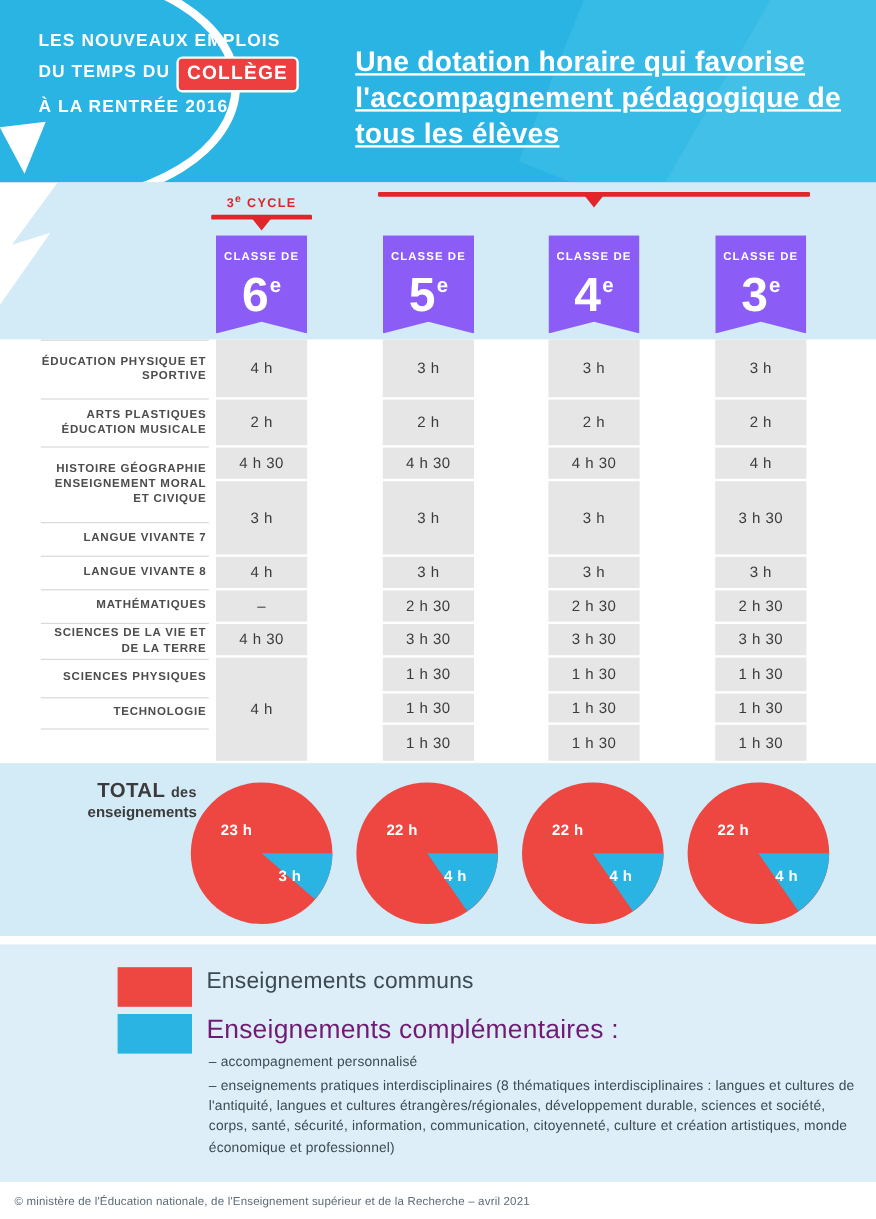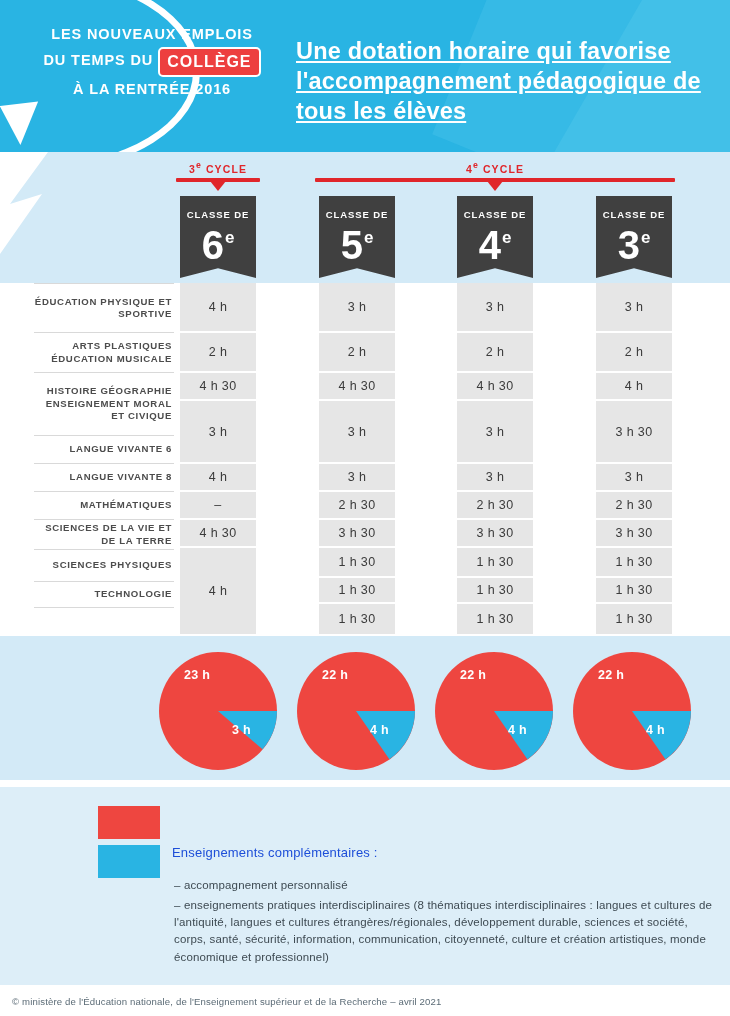--- a/index.html
+++ b/index.html
@@ -43,21 +43,21 @@
     border-top: 14px solid transparent;
     border-bottom: 30px solid transparent;
     transform: rotate(-28deg);
   }
   .hdr-left {
     position: absolute; left: 32px; top: 22px; width: 240px;
     z-index: 4;
   }
   .hdr-left .l {
     color: #ffffff; font-weight: bold; font-size: 14.5px;
-    letter-spacing: .9px; line-height: 25px; white-space: nowrap; text-align: center;
+    letter-spacing: .9px; line-height: 25px; white-space: nowrap;
   }
   .badge-college {
     display: inline-block; background: #ed3f3f; color: #fff;
     border: 2px solid #ffffff; border-radius: 5px;
     padding: 0px 7px 1px; font-size: 16px; font-weight: bold;
     letter-spacing: 1px; vertical-align: -2px;
   }
   .hdr-title {
     position: absolute; left: 296px; top: 36px; width: 420px;
     color: #ffffff; font-size: 23.5px; font-weight: bold;
@@ -86,21 +86,21 @@
   }
   .cycle-bar::after {
     content: ""; position: absolute; left: 50%; top: 3px;
     margin-left: -8px; width: 0; height: 0;
     border-left: 8px solid transparent;
     border-right: 8px solid transparent;
     border-top: 10px solid #e0262a;
   }
   .class-badge {
     position: absolute; z-index: 6; width: 76px; height: 82px;
-    background: #404040; color: #ffffff; text-align: center;
+    background: #8b5cf6; color: #ffffff; text-align: center;
     clip-path: polygon(0 0, 100% 0, 100% 100%, 50% 88%, 0 100%);
     padding-top: 13px;
   }
   .class-badge .cb-top {
     font-size: 9.5px; font-weight: bold; letter-spacing: .9px;
   }
   .class-badge .cb-num {
     font-size: 40px; font-weight: bold; line-height: 40px; margin-top: -2px;
   }
   .class-badge .cb-num sup { font-size: 17px; vertical-align: 16px; margin-left: 1px; }
@@ -135,38 +135,38 @@
   }
   .total-label .t1 { font-size: 17px; font-weight: bold; letter-spacing: .3px; }
   .total-label .t1 small { font-size: 12px; font-weight: bold; }
   .total-label .t2 { font-size: 12.5px; font-weight: bold; }
   .pie { position: absolute; width: 120px; height: 120px; top: 15px; }
   .pie svg { display: block; }
   .pie-lbl-red, .pie-lbl-blue {
     position: absolute; color: #ffffff; font-size: 12.5px; font-weight: bold;
     letter-spacing: .3px;
   }
-  .pie-lbl-red { left: 26px; top: 17px; }
+  .pie-lbl-red { left: 26px; top: 34px; }
   .pie-lbl-blue { left: 74px; top: 72px; }
 
   
   .band-legend {
     position: absolute; left: 0; top: 787px; width: 730px; height: 198px;
     background: #ddeef8;
   }
   .sw { position: absolute; width: 62px; height: 33px; }
   .sw.red { left: 98px; top: 19px; background: #ee4640; }
   .sw.blue { left: 98px; top: 58px; background: #29b4e3; }
   .lg1 {
     position: absolute; left: 172px; top: 20px;
     color: #3e4a52; font-size: 19px; letter-spacing: .2px;
   }
   .lg2 {
     position: absolute; left: 172px; top: 58px;
-    color: #1d4ed8; font-size: 13px; letter-spacing: .2px;
+    color: #701a75; font-size: 22px; letter-spacing: .2px;
   }
   .lg-sub1 {
     position: absolute; left: 174px; top: 92px;
     color: #3e4a52; font-size: 11.5px; letter-spacing: .15px;
   }
   .lg-sub2 {
     position: absolute; left: 174px; top: 110px; width: 546px;
     color: #3e4a52; font-size: 11.5px; line-height: 17.2px; letter-spacing: .15px;
   }
 
@@ -205,21 +205,20 @@
 
   <div class="band-top">
     <div class="wedge"></div>
 
     <div class="cycle" style="left:176px; top:8px; width:84px;">
       <div class="cycle-label"><span>3</span><sup>e</sup> <span>CYCLE</span></div>
       <div class="cycle-bar"></div>
     </div>
 
     <div class="cycle" style="left:315px; top:8px; width:360px;">
-      <div class="cycle-label"><span>4</span><sup>e</sup> <span>CYCLE</span></div>
       <div class="cycle-bar"></div>
     </div>
 
     <div class="class-badge" style="left:180px; top:44px;">
       <div class="cb-top">CLASSE DE</div>
       <div class="cb-num"><span>6</span><sup>e</sup></div>
     </div>
     <div class="class-badge" style="left:319px; top:44px;">
       <div class="cb-top">CLASSE DE</div>
       <div class="cb-num"><span>5</span><sup>e</sup></div>
@@ -233,21 +232,21 @@
       <div class="cb-num"><span>3</span><sup>e</sup></div>
     </div>
   </div>
 
   <div class="table-area">
 
     <div class="subj-col">
       <div class="subj" style="height:50px;">ÉDUCATION PHYSIQUE ET SPORTIVE</div>
       <div class="subj" style="height:40px;">ARTS PLASTIQUES ÉDUCATION MUSICALE</div>
       <div class="subj" style="height:63px;">HISTOIRE GÉOGRAPHIE ENSEIGNEMENT MORAL ET CIVIQUE</div>
-      <div class="subj" style="height:28px;">LANGUE VIVANTE 6</div>
+      <div class="subj" style="height:28px;">LANGUE VIVANTE 7</div>
       <div class="subj" style="height:28px;">LANGUE VIVANTE 8</div>
       <div class="subj" style="height:28px;">MATHÉMATIQUES</div>
       <div class="subj" style="height:30px;">SCIENCES DE LA VIE ET DE LA TERRE</div>
       <div class="subj" style="height:32px;">SCIENCES PHYSIQUES</div>
       <div class="subj" style="height:26px;">TECHNOLOGIE</div>
     </div>
 
     <div class="hcol" style="left:180px;">
       <div class="hcell" style="height:48px;">4 h</div>
       <div class="hcell" style="height:38px;">2 h</div>
@@ -293,20 +292,24 @@
       <div class="hcell" style="height:26px;">3 h</div>
       <div class="hcell" style="height:26px;">2 h 30</div>
       <div class="hcell" style="height:26px;">3 h 30</div>
       <div class="hcell" style="height:28px;">1 h 30</div>
       <div class="hcell" style="height:24px;">1 h 30</div>
       <div class="hcell" style="height:30px;">1 h 30</div>
     </div>
   </div>
 
   <div class="band-total">
+    <div class="total-label">
+      <div class="t1"><span>TOTAL</span> <small>des</small></div>
+      <div class="t2">enseignements</div>
+    </div>
 
     <div class="pie" style="left:158px;">
       <svg width="120" height="120" viewBox="0 0 120 120" aria-hidden="true">
         <circle cx="60" cy="60" r="59" fill="#ee4640"></circle>
         <path d="M60 60 L119 60 A59 59 0 0 1 104.5 98.3 Z" fill="#29b4e3"></path>
       </svg>
       <div class="pie-lbl-red">23 h</div>
       <div class="pie-lbl-blue">3 h</div>
     </div>
 
@@ -334,20 +337,21 @@
         <path d="M60 60 L119 60 A59 59 0 0 1 93.4 108.3 Z" fill="#29b4e3"></path>
       </svg>
       <div class="pie-lbl-red">22 h</div>
       <div class="pie-lbl-blue">4 h</div>
     </div>
   </div>
 
   <div class="band-legend">
     <div class="sw red"></div>
     <div class="sw blue"></div>
+    <div class="lg1">Enseignements communs</div>
     <div class="lg2">Enseignements complémentaires :</div>
     <div class="lg-sub1">– accompagnement personnalisé</div>
     <div class="lg-sub2">– enseignements pratiques interdisciplinaires (8 thématiques interdisciplinaires : langues et cultures de l'antiquité, langues et cultures étrangères/régionales, développement durable, sciences et société, corps, santé, sécurité, information, communication, citoyenneté, culture et création artistiques, monde économique et professionnel)</div>
   </div>
 
   <div class="footer">
     <span>© ministère de l'Éducation nationale, de l'Enseignement supérieur et de la Recherche – avril 2021</span>
   </div>
 
 </div>

